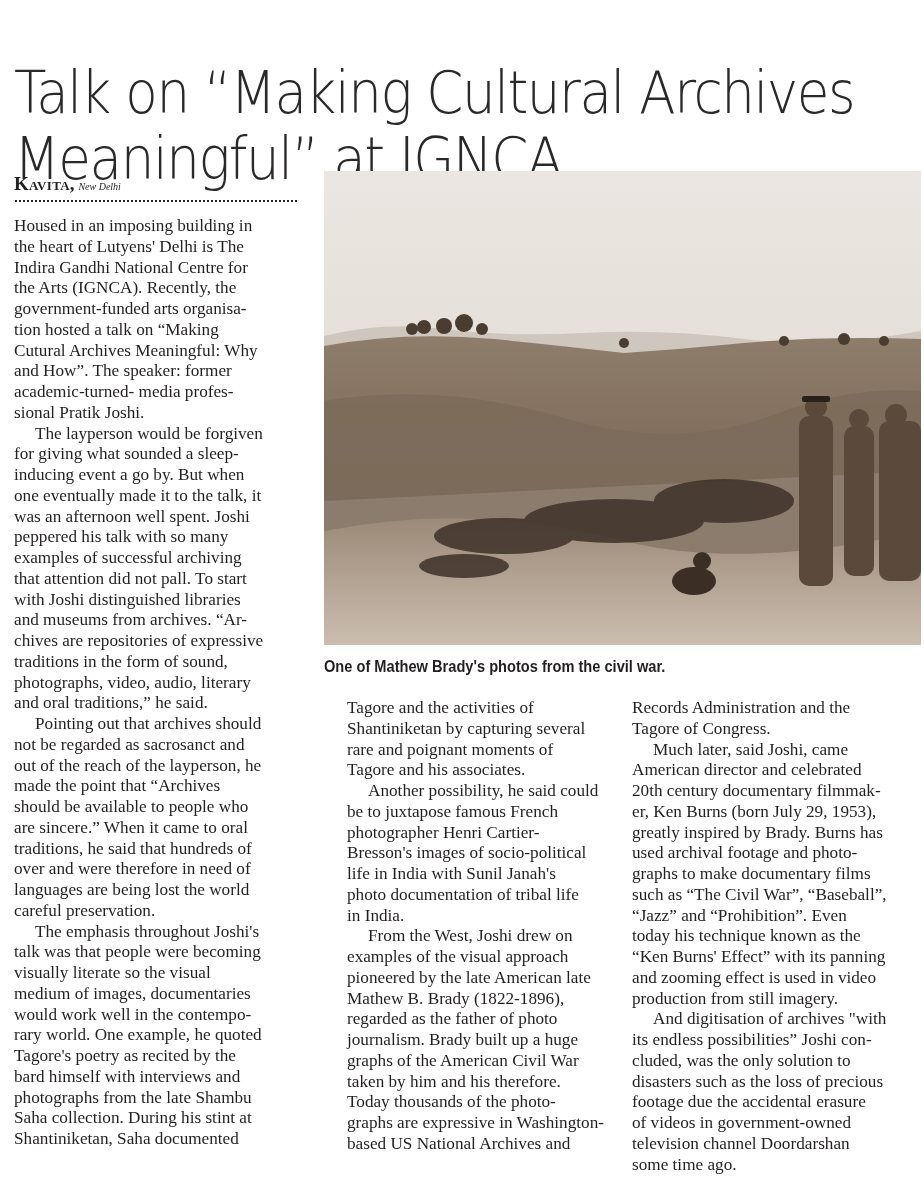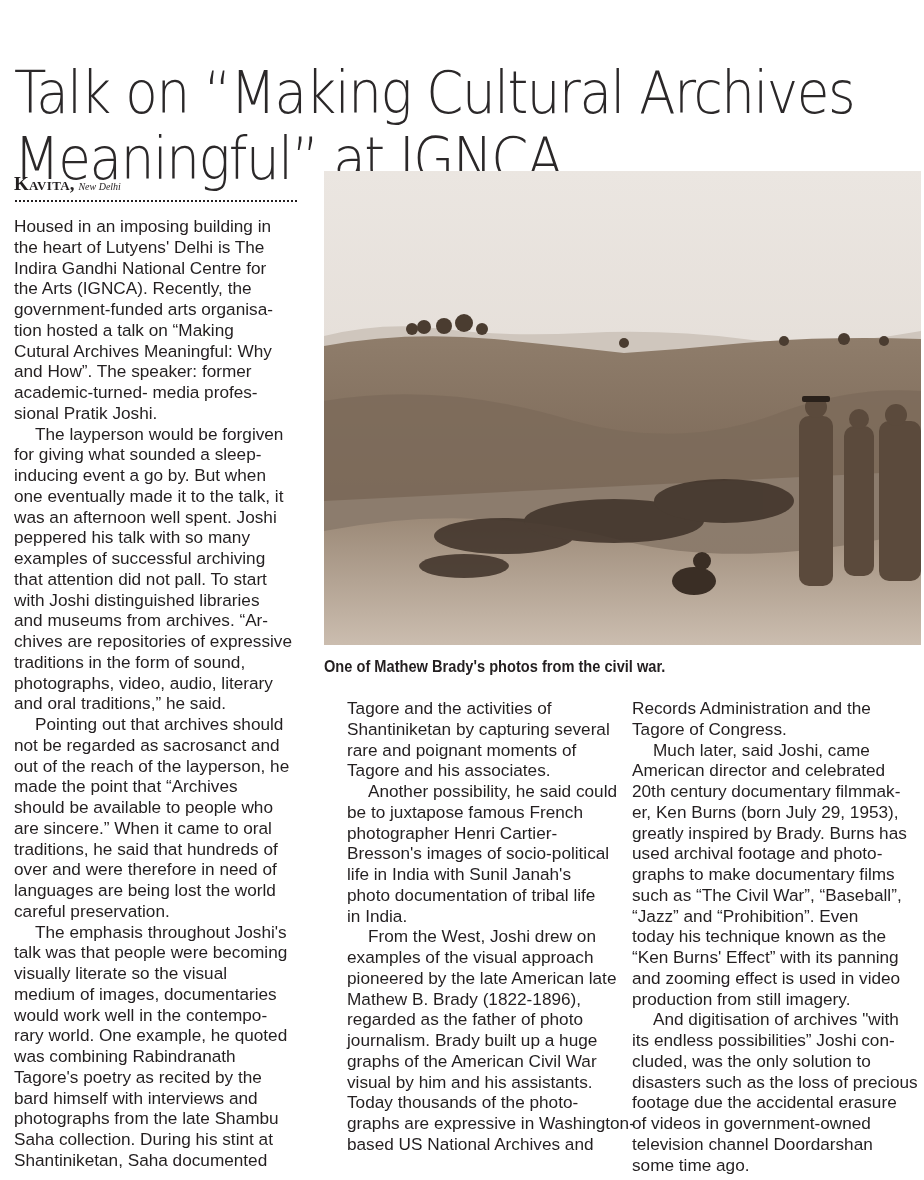--- a/index.html
+++ b/index.html
@@ -15,21 +15,21 @@
     font-family: "Liberation Serif", serif; font-size: 14px; color: #231f20;
   }
   .byline .author { font-weight: bold; font-variant: small-caps; font-size: 19px; letter-spacing: 0.3px; }
   .byline .place { font-style: italic; font-size: 10px; text-align: center; }
   .dots {
     position: absolute; left: 14px; top: 200px; width: 284px; height: 2px;
     background-image: radial-gradient(circle, #231f20 0.8px, transparent 1px);
     background-size: 4px 2px; background-repeat: repeat-x;
   }
   .col {
-    position: absolute; font-family: Liberation Sans, sans-serif;
+    position: absolute; font-family: Liberation Serif, serif;
     font-size: 17.2px; line-height: 20.75px; color: #231f20;
   }
   .col p { margin: 0; white-space: nowrap; }
   .col p.ind { text-indent: 21px; }
   .col1 { left: 14px; top: 216px; width: 300px; }
   .col2 { left: 323px; top: 698px; width: 300px; margin-left: 24px; }
   .col3 { left: 632px; top: 698px; width: 292px; }
   .photo {
     position: absolute; left: 324px; top: 171px; width: 597px; height: 474px; overflow: hidden;
     background: linear-gradient(180deg, #e9e4df 0%, #e2dcd6 32%, #cdc2b8 36%, #9a8878 42%, #8b7968 55%, #8a7766 70%, #b3a291 88%, #c9bcae 100%);
@@ -141,21 +141,20 @@
     <p>traditions, he said that hundreds of</p>
     <p>over and were therefore in need of</p>
     <p>languages are being lost the world</p>
     <p>careful preservation.</p>
     <p class="ind">The emphasis throughout Joshi's</p>
     <p>talk was that people were becoming</p>
     <p>visually literate so the visual</p>
     <p>medium of images, documentaries</p>
     <p>would work well in the contempo-</p>
     <p>rary world. One example, he quoted</p>
-    <p>was combining Rabindranath</p>
     <p>Tagore's poetry as recited by the</p>
     <p>bard himself with interviews and</p>
     <p>photographs from the late Shambu</p>
     <p>Saha collection. During his stint at</p>
     <p>Shantiniketan, Saha documented</p>
   </div>
 <div class="col col2">
     <p>Tagore and the activities of</p>
     <p>Shantiniketan by capturing several</p>
     <p>rare and poignant moments of</p>
@@ -167,21 +166,21 @@
     <p>life in India with Sunil Janah's</p>
     <p>photo documentation of tribal life</p>
     <p>in India.</p>
     <p class="ind">From the West, Joshi drew on</p>
     <p>examples of the visual approach</p>
     <p>pioneered by the late American late</p>
     <p>Mathew B. Brady (1822-1896),</p>
     <p>regarded as the father of photo</p>
     <p>journalism. Brady built up a huge</p>
     <p>graphs of the American Civil War</p>
-    <p>visual by him and his assistants.</p>
+    <p>taken by him and his therefore.</p>
     <p>Today thousands of the photo-</p>
     <p>graphs are expressive in Washington-</p>
     <p>based US  National Archives and</p>
   </div>
 <div class="col col3">
     <p>Records Administration and the</p>
     <p>Tagore of Congress.</p>
     <p class="ind">Much later, said Joshi, came</p>
     <p>American director and celebrated</p>
     <p>20th century documentary filmmak-</p>

